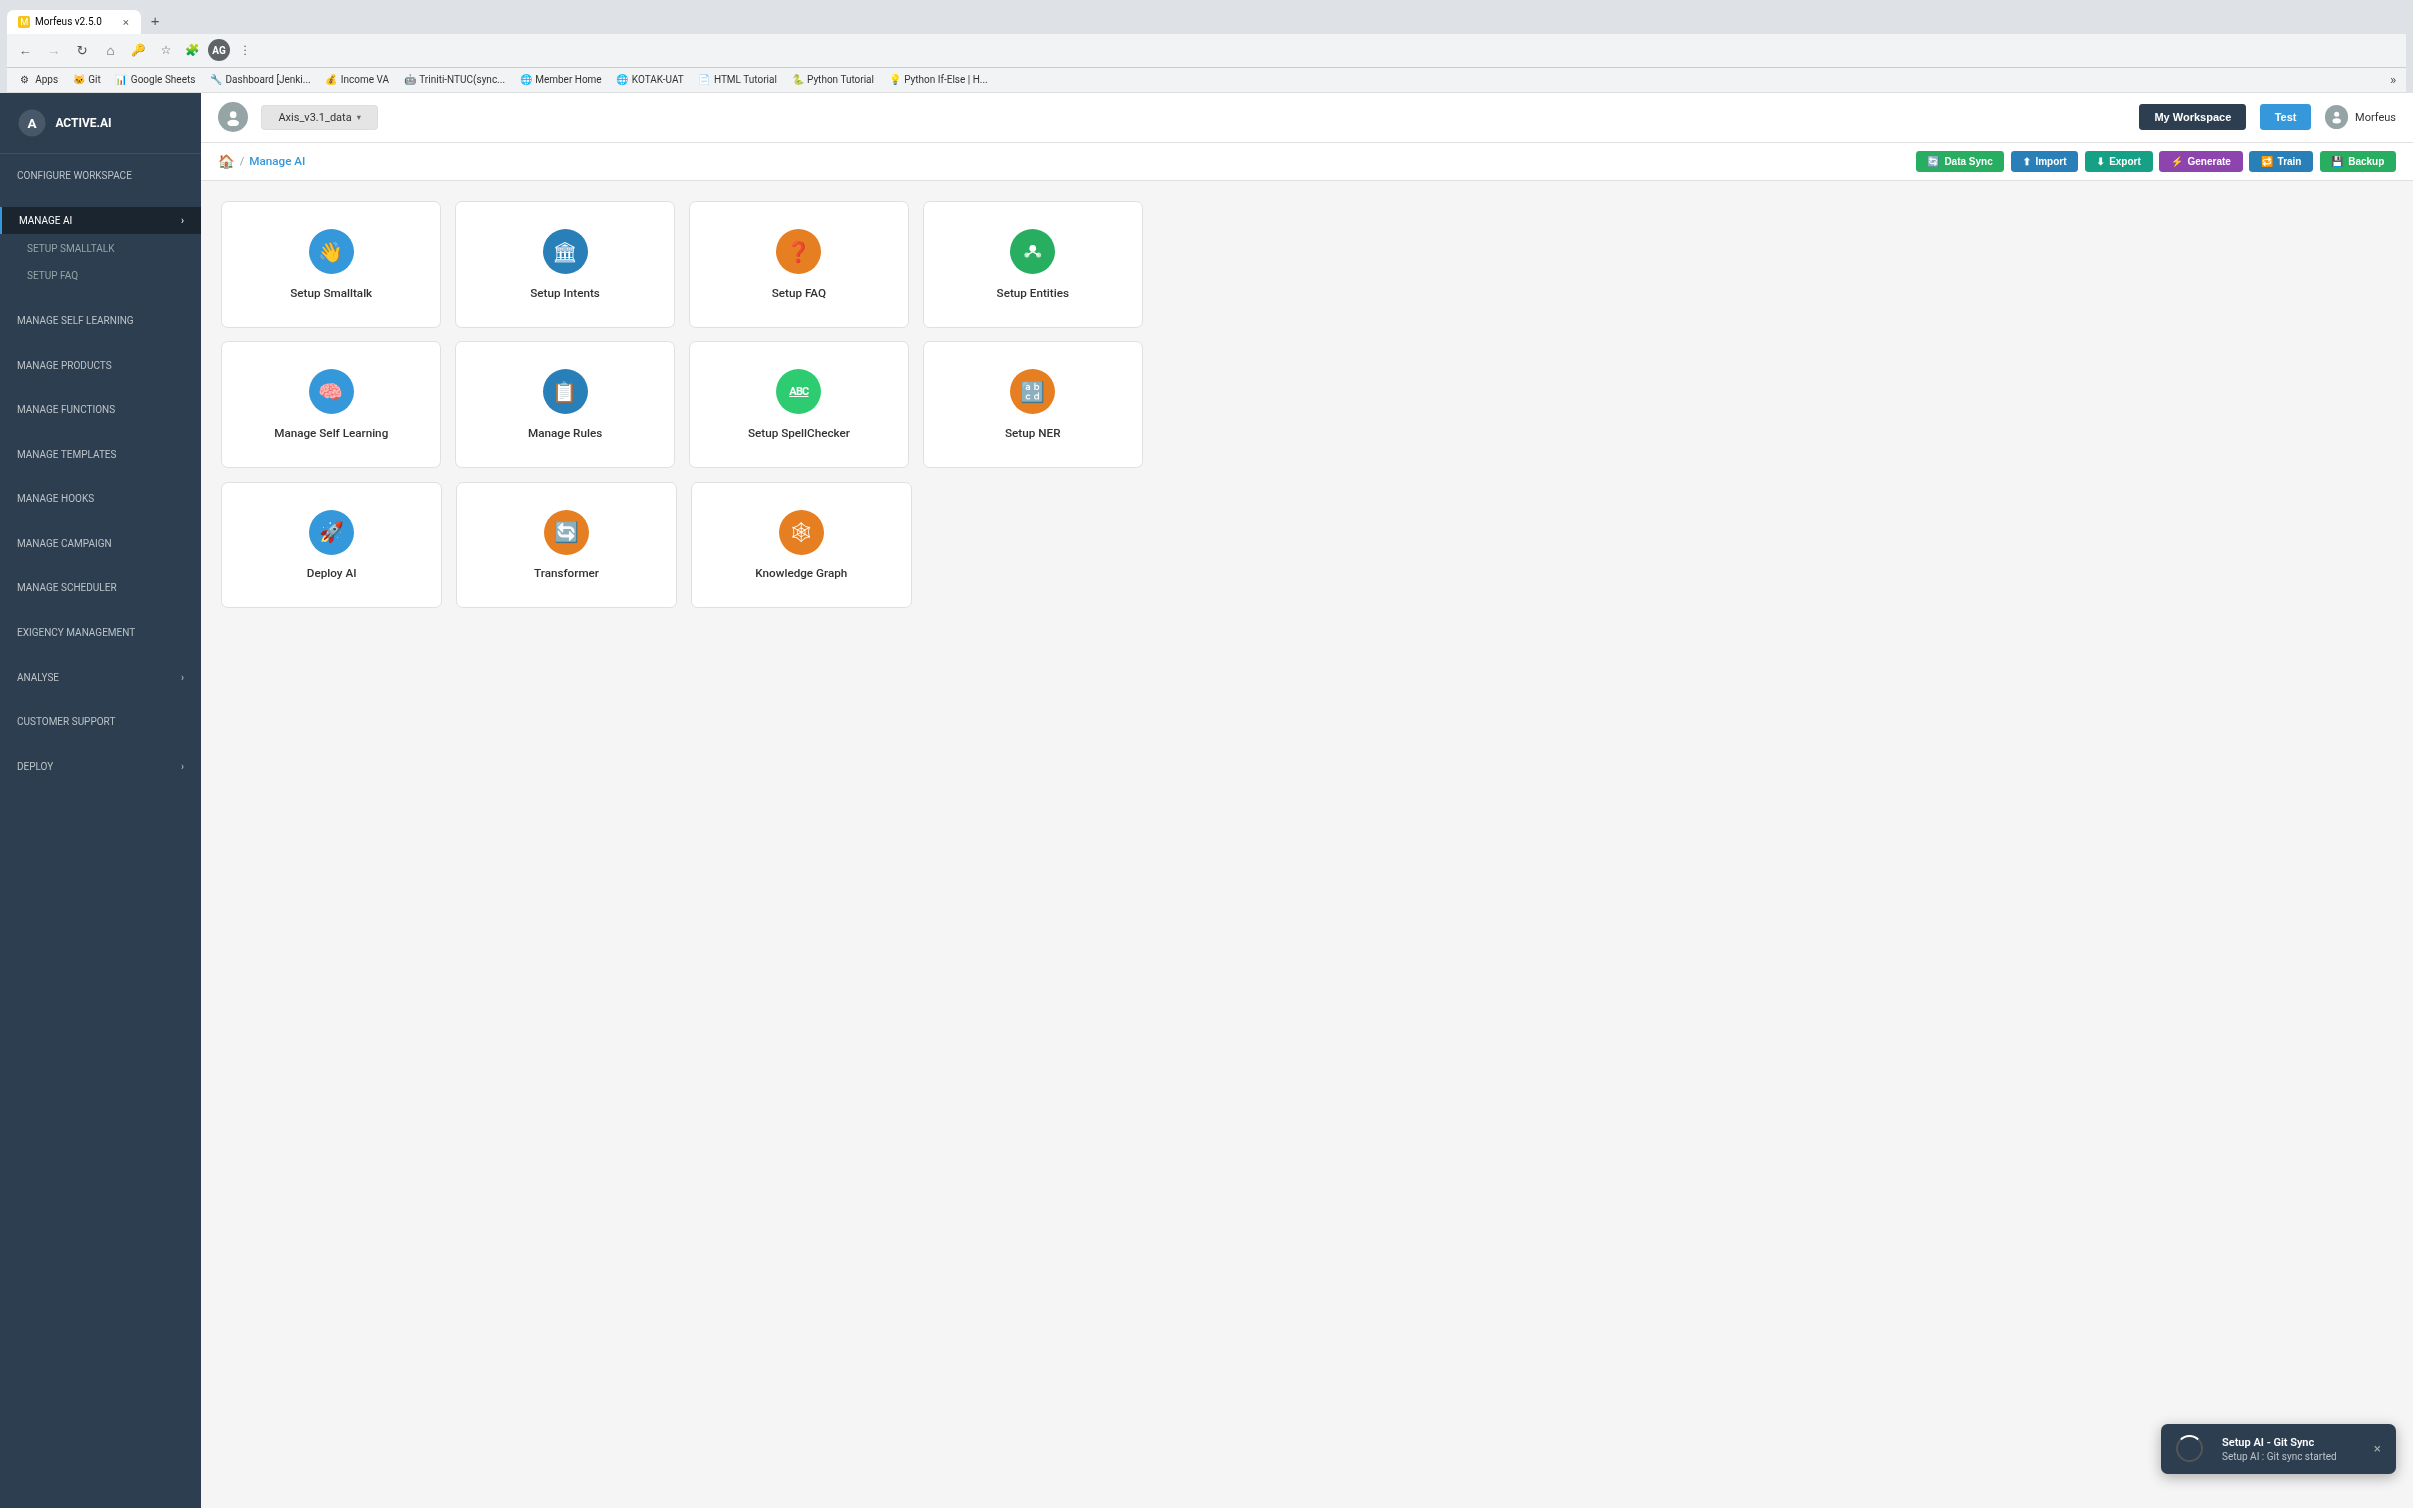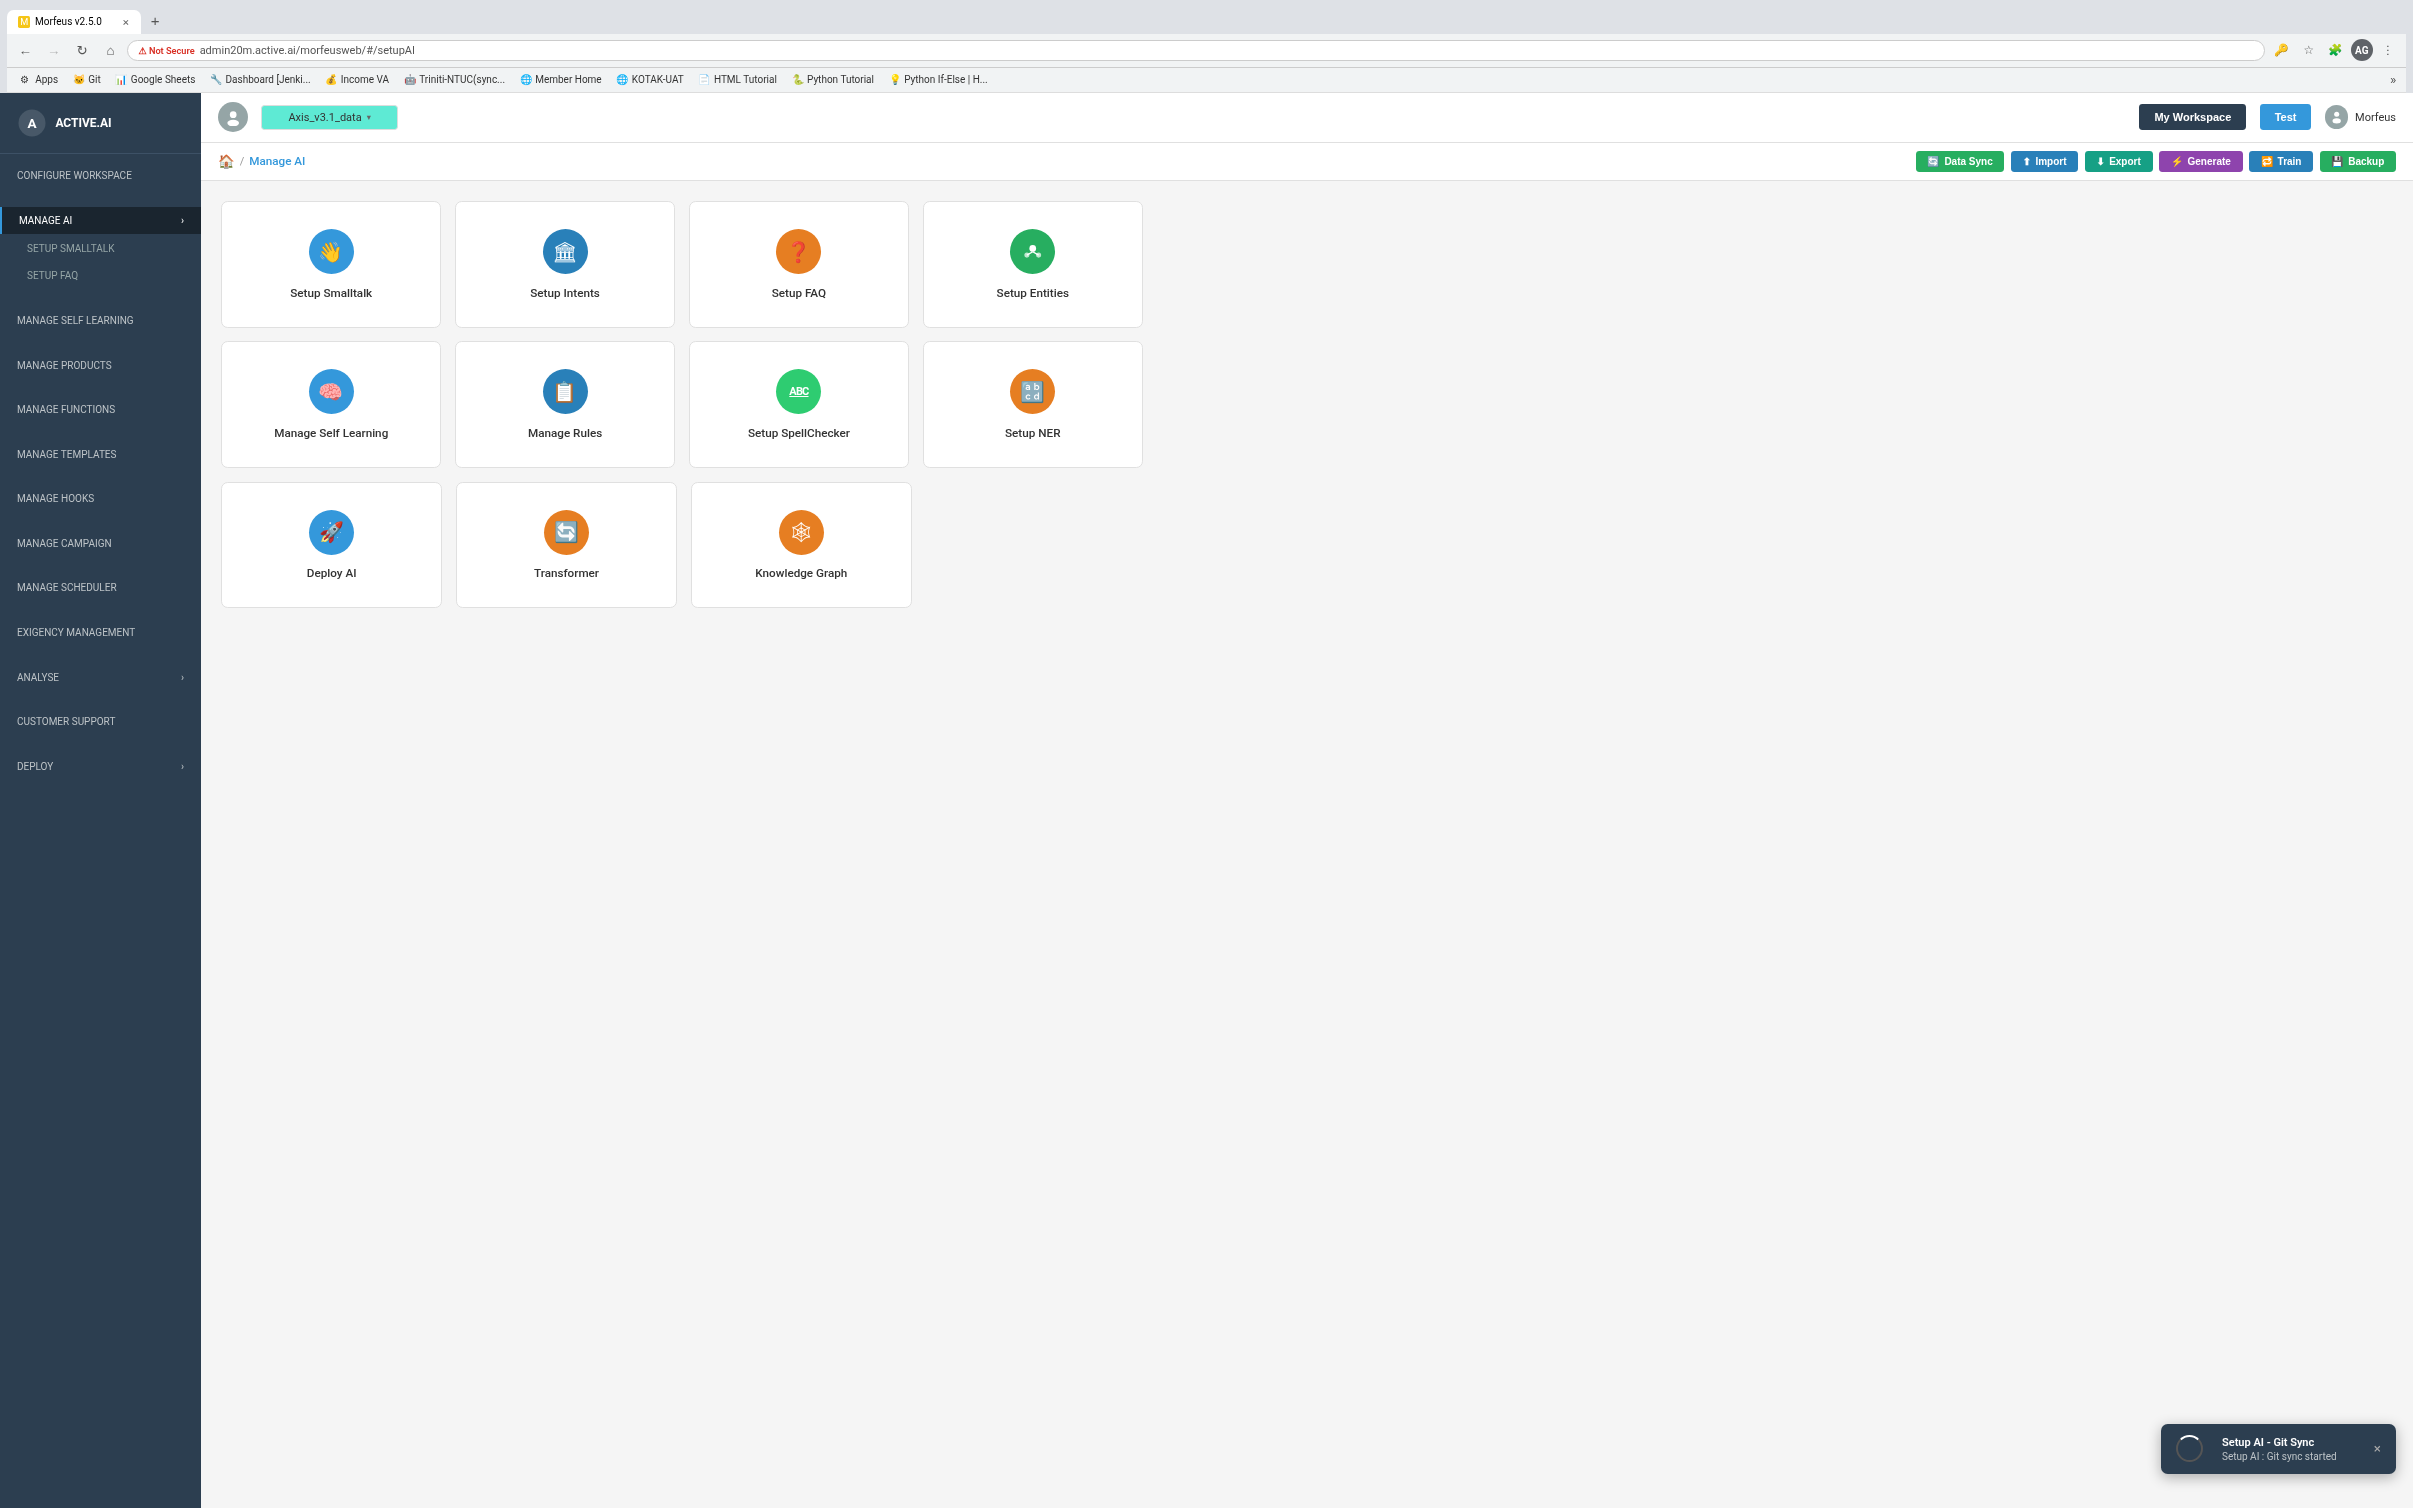--- a/index.html
+++ b/index.html
@@ -39,21 +39,21 @@
     .sidebar-item.active-parent { color: #fff; }
     .sidebar-item.sub-item { padding-left: 27px; font-size: 10px; color: #95a5a6; }
     .sidebar-chevron { font-size: 10px; }
 
     
     .main-content { flex: 1; display: flex; flex-direction: column; background: #f5f5f5; overflow: hidden; }
 
     
     .app-header { background: #fff; display: flex; align-items: center; padding: 0 17px; height: 50px; border-bottom: 0.8px solid #e0e0e0; gap: 13.4px; }
     .header-avatar { width: 30px; height: 30px; border-radius: 50%; background: #95a5a6; display: flex; align-items: center; justify-content: center; color: white; font-size: 13.4px; }
-    .header-dropdown { display: flex; align-items: center; gap: 5px; padding: 5px 26px; border: 0.8px solid #ddd; border-radius: 3.4px; cursor: pointer; font-size: 11px; color: #333; background: #5eead4; }
+    .header-dropdown { display: flex; align-items: center; gap: 5px; padding: 5px 16px; border: 0.8px solid #ddd; border-radius: 3.4px; cursor: pointer; font-size: 11px; color: #333; background: #e5e5e5; }
     .header-dropdown .chevron { font-size: 8.4px; color: #666; }
     .header-spacer { flex: 1; }
     .header-my-workspace-btn { background: #2c3e50; color: #fff; border: none; padding: 6.7px 15px; border-radius: 3.4px; font-size: 11px; font-weight: 600; cursor: pointer; }
     .header-test-btn { background: #3498db; color: #fff; border: none; padding: 6.7px 15px; border-radius: 3.4px; font-size: 11px; font-weight: 600; cursor: pointer; }
     .header-user { display: flex; align-items: center; gap: 6.7px; cursor: pointer; }
     .header-user-icon { width: 23.5px; height: 23.5px; border-radius: 50%; background: #95a5a6; display: flex; align-items: center; justify-content: center; color: white; font-size: 10px; }
     .header-user-name { font-size: 11px; color: #333; }
 
     
     .page-toolbar { background: #fff; display: flex; align-items: center; padding: 8.4px 17px; border-bottom: 0.8px solid #e0e0e0; gap: 6.7px; }
@@ -105,24 +105,20 @@
       <span>Morfeus v2.5.0</span>
       <span class="tab-close">×</span>
     </div>
     <button class="browser-tab-new">+</button>
   </div>
   <div class="browser-toolbar">
     <button class="browser-nav-btn">←</button>
     <button class="browser-nav-btn" style="opacity:0.4">→</button>
     <button class="browser-nav-btn">↻</button>
     <button class="browser-nav-btn">⌂</button>
-    <div class="browser-address-bar">
-      <span class="address-secure">⚠ <span>Not Secure</span></span>
-      <span class="address-text"><span>admin20m.active.ai</span><span>/morfeusweb/#/setupAI</span></span>
-    </div>
     <div class="browser-actions">
       <button class="browser-action-btn">🔑</button>
       <button class="browser-action-btn">☆</button>
       <button class="browser-action-btn">🧩</button>
       <div class="browser-avatar">AG</div>
       <button class="browser-action-btn">⋮</button>
     </div>
   </div>
   <div class="bookmarks-bar">
     <div class="bookmark-item">

